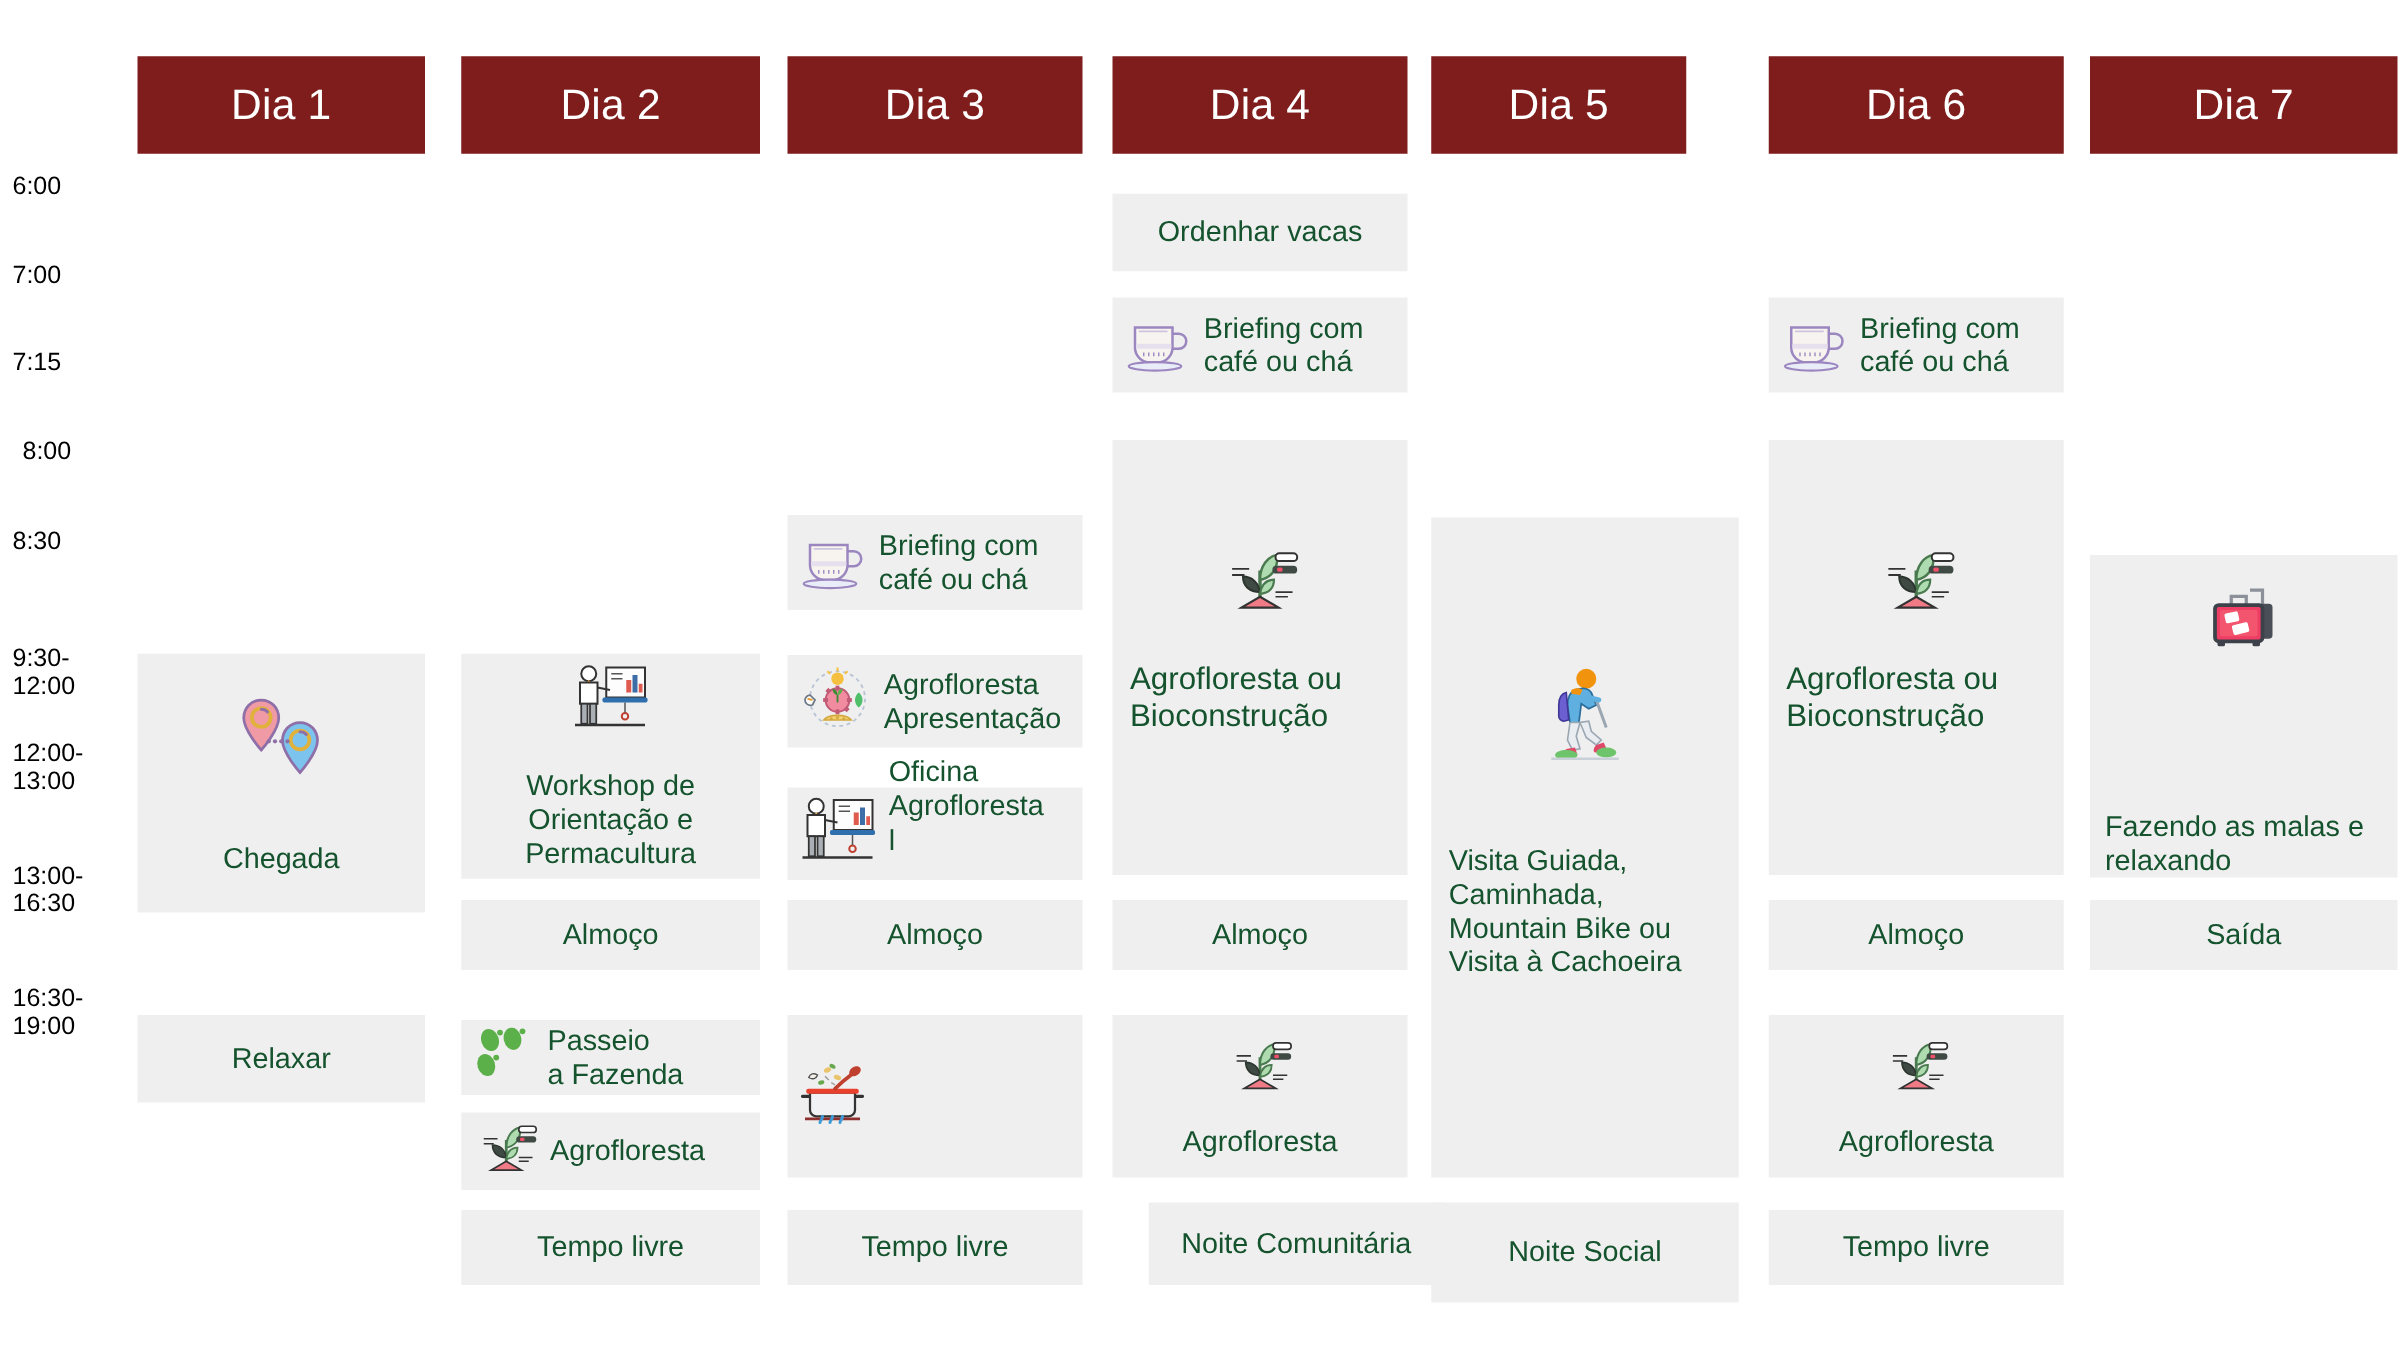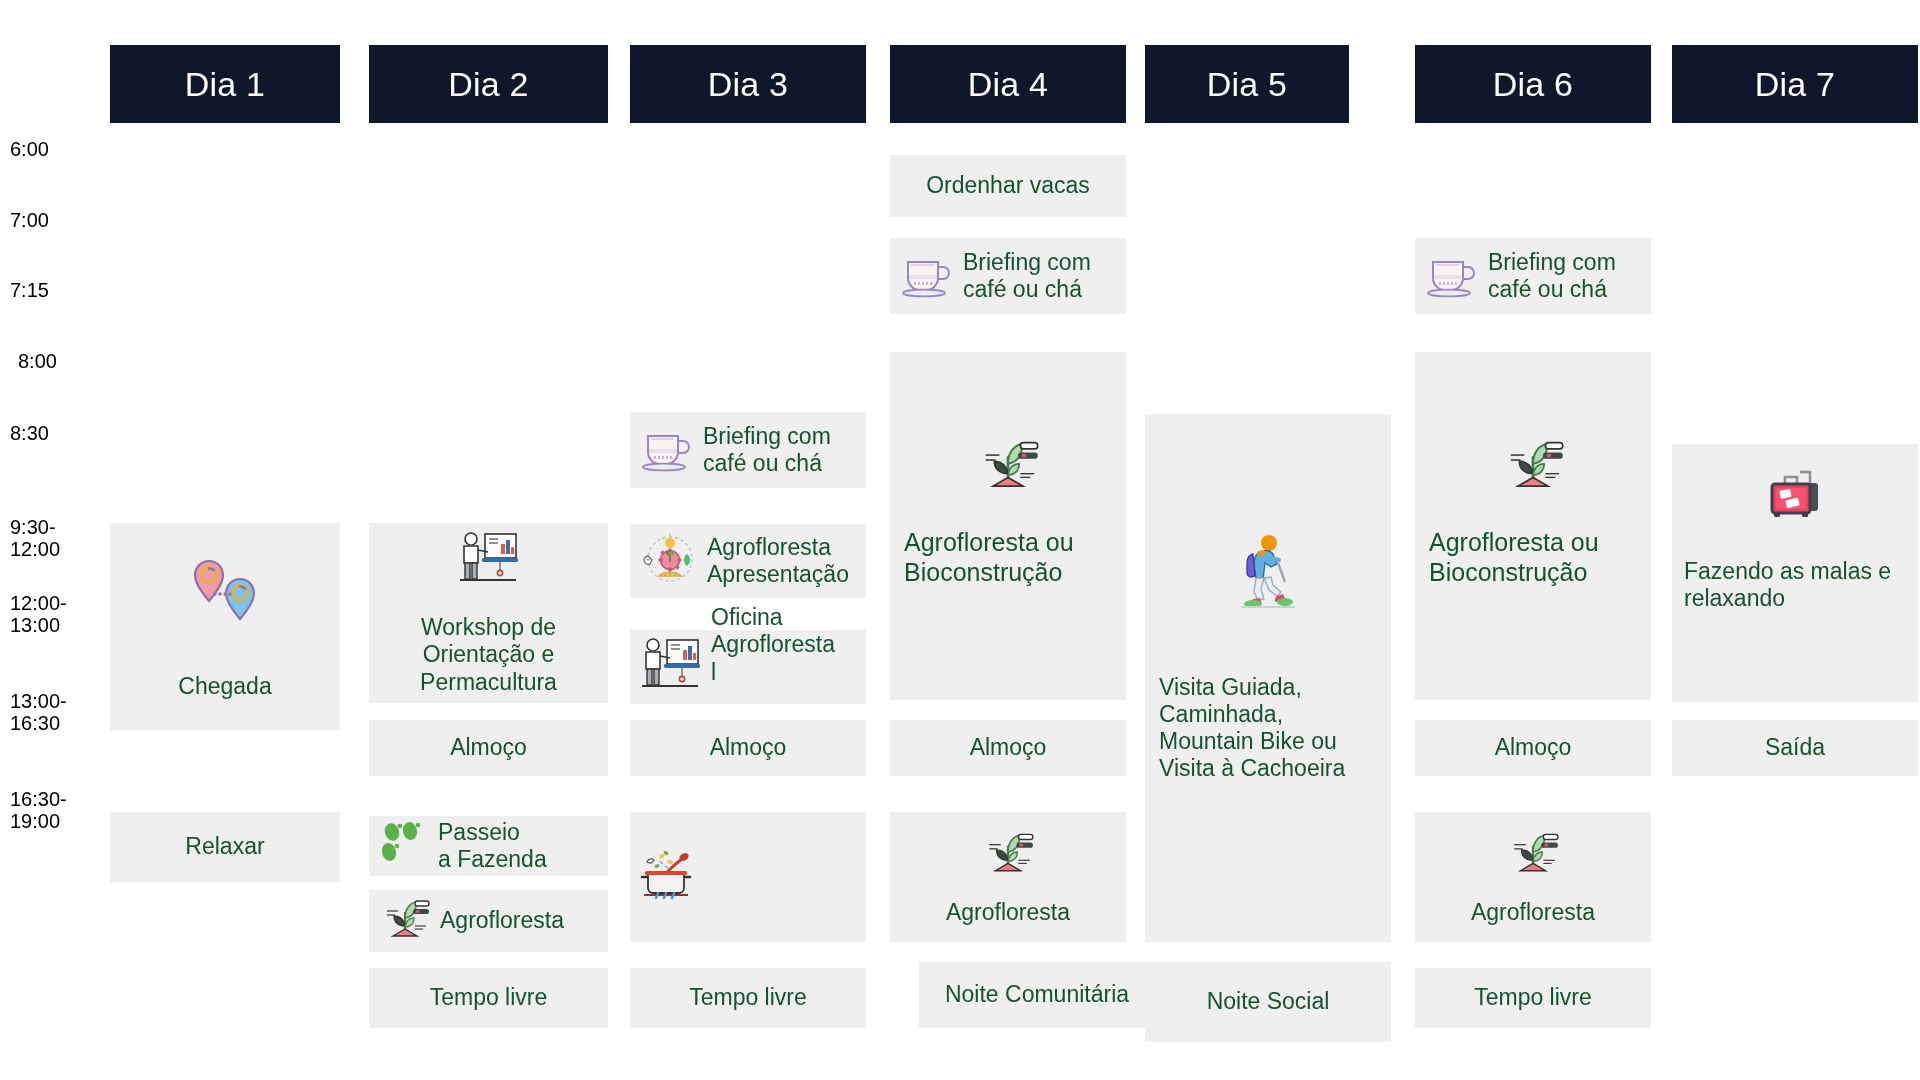--- a/index.html
+++ b/index.html
@@ -26,21 +26,21 @@
     color: #000000;
     text-align: left;
     white-space: pre-line;
   }
 
   
   .day-head {
     position: absolute;
     top: 45px;
     height: 78px;
-    background: #0f172a;
+    background: #7f1d1d;
     color: #ffffff;
     font-size: 34px;
     display: flex;
     align-items: center;
     justify-content: center;
     letter-spacing: .2px;
   }
 
   
   .cell {
@@ -522,21 +522,21 @@
         </g>
     </svg>
   </span>
   <span class="cell-text">Agrofloresta</span>
 </div>
 
 <div class="cell center" style="left:1415px;top:968px;width:236px;height:60px;">
   <span class="cell-text">Tempo livre</span>
 </div>
 
-<div class="cell stack" style="left:1672px;top:444px;width:246px;height:258px;justify-content:flex-start;padding-top:20px;">
+<div class="cell stack" style="left:1672px;top:444px;width:246px;height:258px;justify-content:space-between;padding-top:20px;">
   <span class="ico">
     <svg width="70" height="62" viewBox="0 0 70 62">
       <path d="M40 8h10v12" fill="none" stroke="#8b9099" stroke-width="2.6"></path>
       <rect x="44" y="19" width="14" height="28" rx="3" fill="#4a4f57"></rect>
       <path d="M25 13h12v8H25z" fill="none" stroke="#8b9099" stroke-width="2.6"></path>
       <rect x="12" y="20" width="38" height="29" rx="3" fill="#ef3e63" stroke="#3d424a" stroke-width="3"></rect>
       <rect x="16" y="24" width="30" height="21" rx="1.5" fill="#f3556f"></rect>
       <rect x="20" y="26" width="11" height="8" rx="1.5" fill="#ffffff" transform="rotate(-12 25 30)"></rect>
       <rect x="26" y="35" width="13" height="8" rx="1.5" fill="#ffffff" transform="rotate(-14 32 39)"></rect>
       <rect x="14" y="48" width="6" height="5" rx="1.5" fill="#3d424a"></rect>

